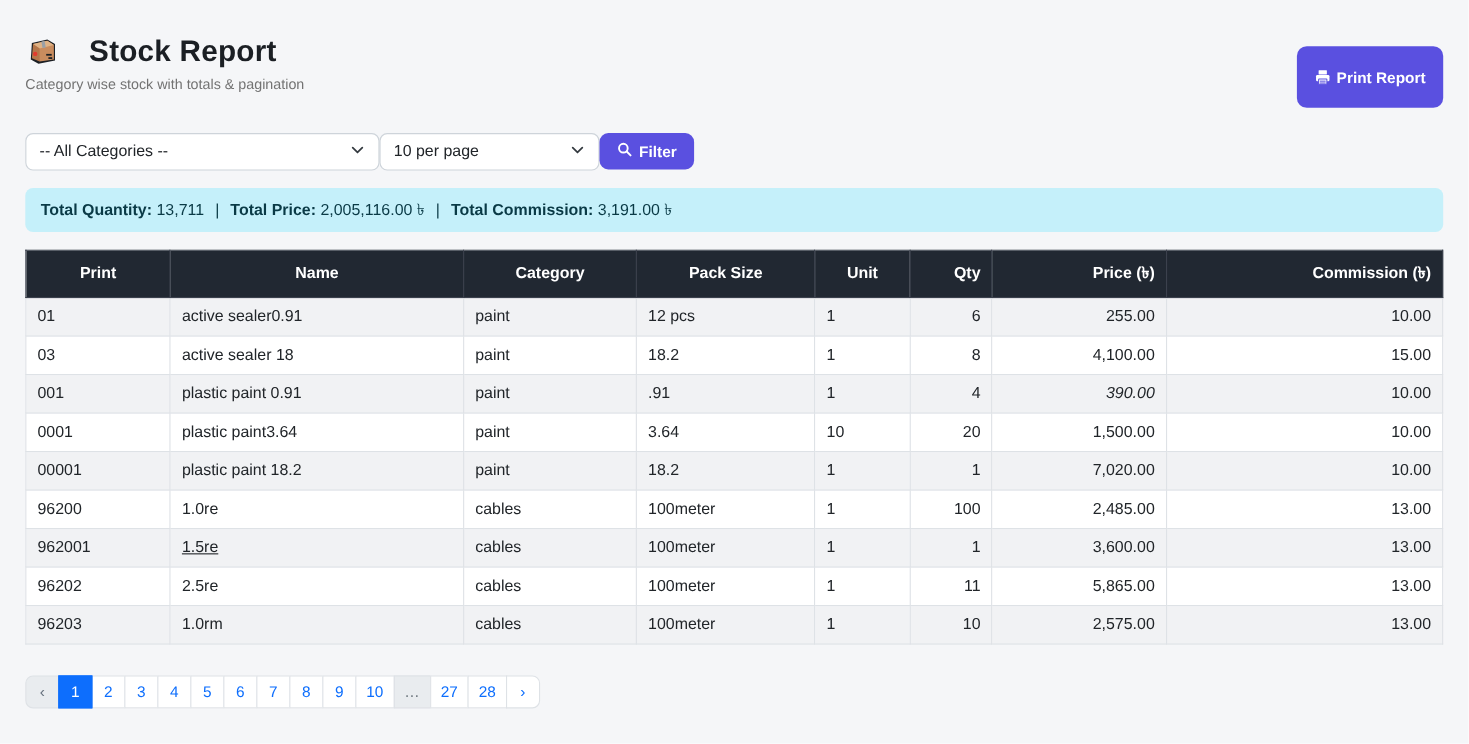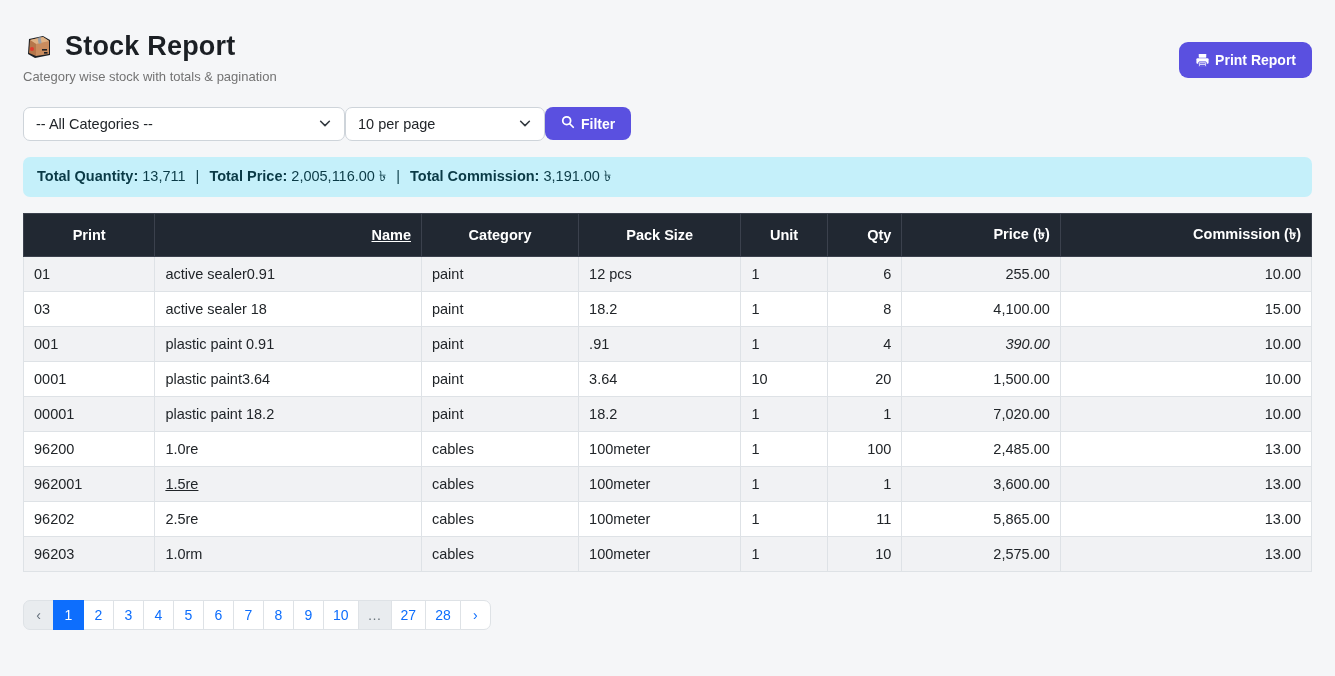--- a/index.html
+++ b/index.html
@@ -6,30 +6,30 @@
   html,body { width: 1335px; height: 676px; overflow: hidden; }
   body {
     background: #f5f6f8;
     font-family: "Liberation Sans", sans-serif;
     color: #212529;
   }
   .page { padding: 30px 23px 0 23px; }
 
   
   .header-row { display: flex; justify-content: space-between; align-items: flex-start; }
-  .title-line { display: flex; align-items: center; gap: 10px; text-align: center; }
+  .title-line { display: flex; align-items: center; gap: 26px; text-align: center; }
   .pkg-icon { width: 32px; height: 32px; display: inline-flex; }
   h1.title { font-size: 27px; font-weight: bold; color: #1b1f24; letter-spacing: .2px; }
   .subtitle { margin-top: 7px; font-size: 13px; color: #737373; }
   .btn-print {
     margin-top: 12px;
     display: inline-flex; align-items: center; gap: 5px;
     background: #5a50e0; color: #fff; border: none;
     font-family: inherit; font-size: 14px; font-weight: bold;
-    padding: 10px 16px; border-radius: 9px; cursor: pointer;
+    padding: 20px 16px; border-radius: 9px; cursor: pointer;
   }
   .btn-print svg { display: block; }
 
   
   .controls { display: flex; margin-top: 23px; }
   .select {
     background: #fff; border: 1px solid #ced4da; border-radius: 7px;
     height: 34px; display: flex; align-items: center; justify-content: space-between;
     padding: 0 12px; font-size: 14.5px; color: #212529; cursor: pointer;
   }
@@ -163,21 +163,21 @@
         <col class="c-cat">
         <col class="c-pack">
       <col class="c-unit">
         <col class="c-qty">
         <col class="c-price">
         <col class="c-comm">
     </colgroup>
     <thead>
       <tr id="thead-row">
           <th style="text-align: center;">Print</th>
-          <th style="text-align: right; text-decoration: underline;">Name</th>
+          <th style="text-align: center;">Name</th>
           <th style="text-align: center;">Category</th>
           <th style="text-align: center;">Pack Size</th>
           <th style="text-align: center;">Unit</th>
           <th style="text-align: right;">Qty</th>
           <th style="text-align: right;">Price (৳)</th>
           <th style="text-align: right;">Commission (৳)</th>
         </tr>
     </thead>
     <tbody id="tbody">
         <tr>

